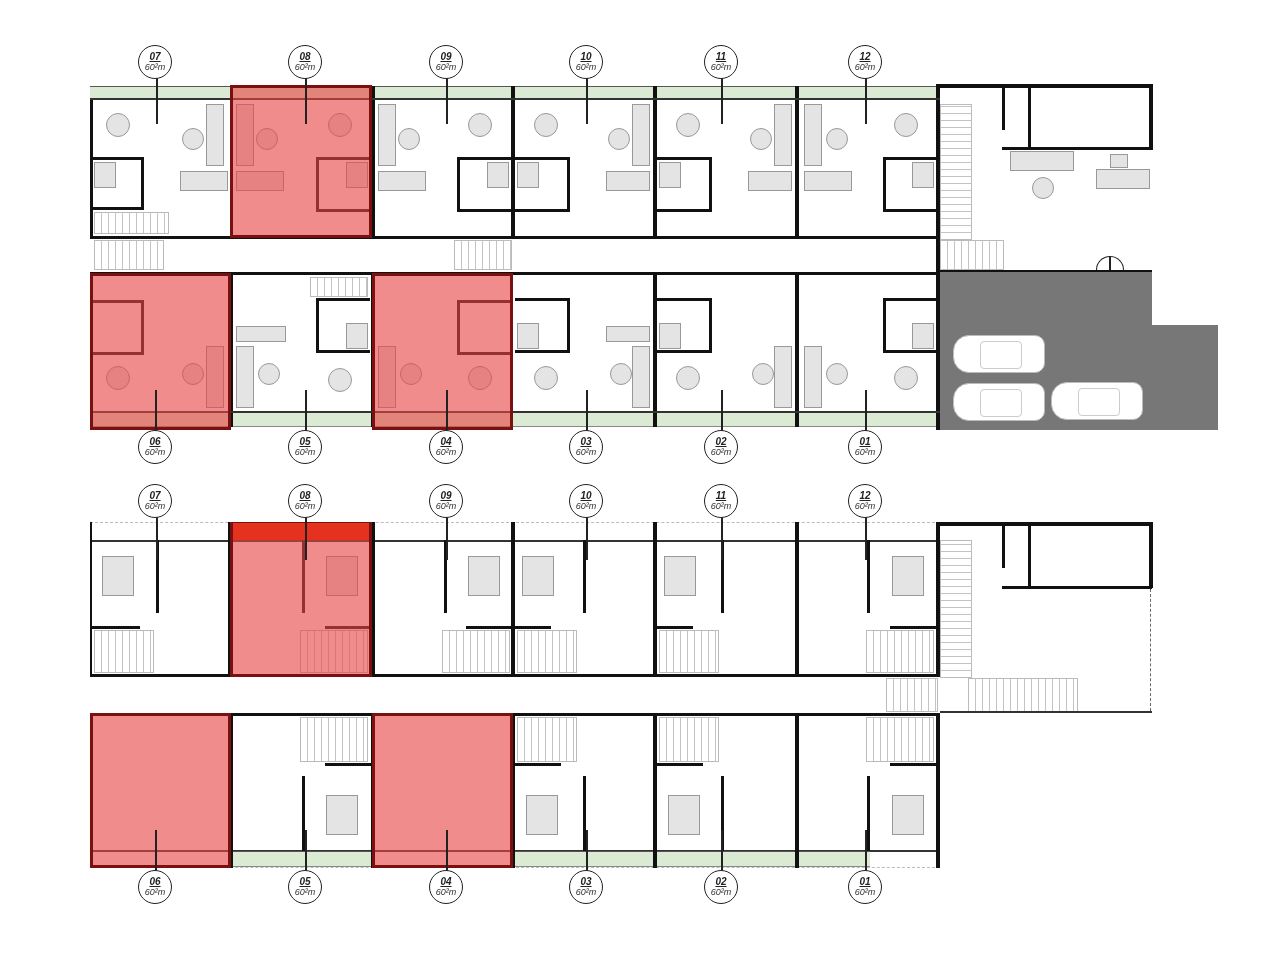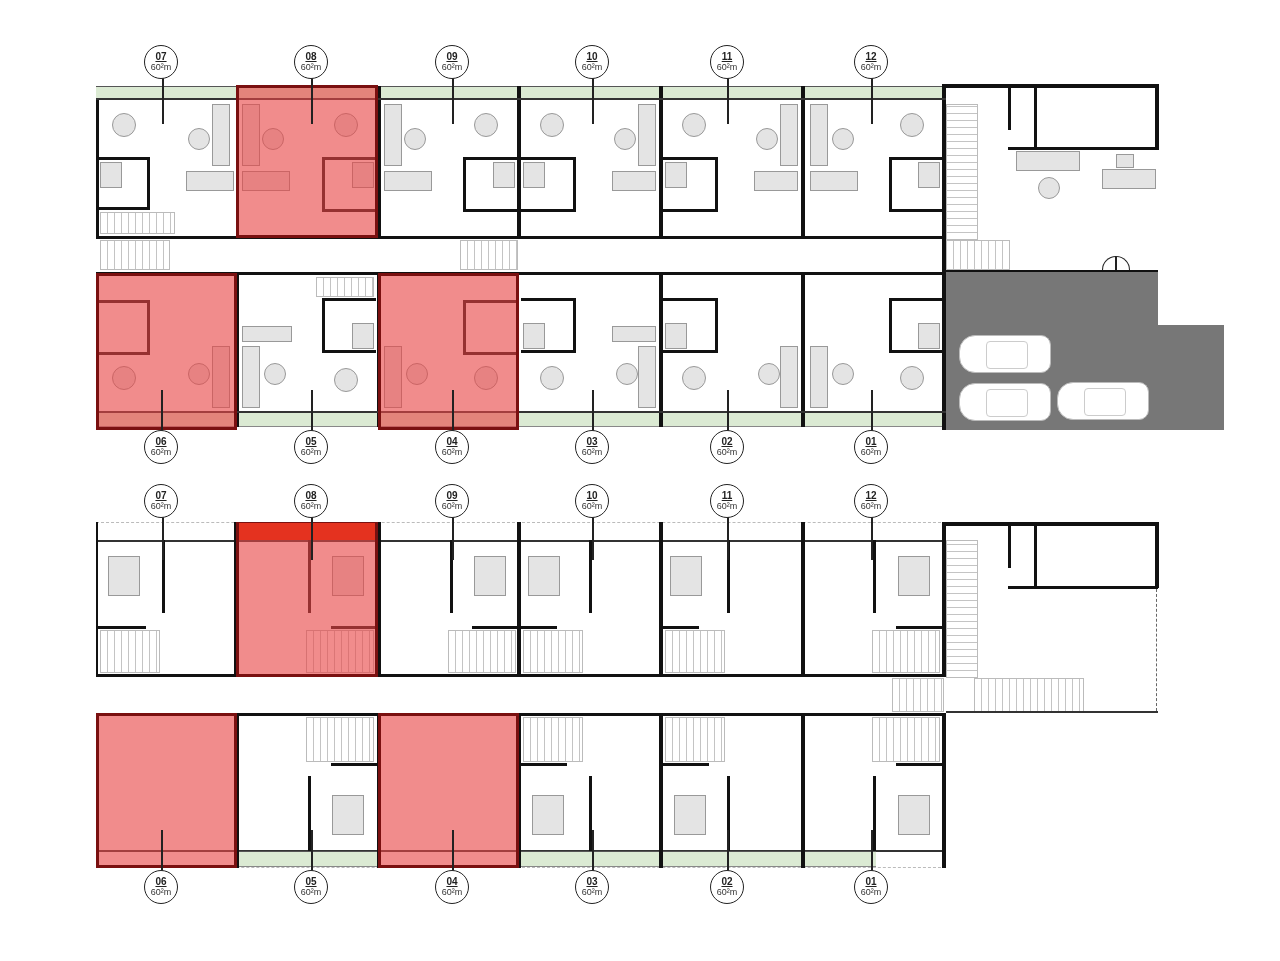--- a/index.html
+++ b/index.html
@@ -1,17 +1,17 @@
 <!DOCTYPE html>
 <html><head>
 <meta charset="utf-8">
 <style>
   html,body{margin:0;padding:0;background:#fff;}
   body{width:1280px;height:961px;position:relative;overflow:hidden;font-family:"Liberation Sans",sans-serif;}
-  .plan{position:absolute;left:16px;width:1068px;}
+  .plan{position:absolute;left:10px;width:1068px;font-style:italic;}
   .abs{position:absolute;box-sizing:border-box;}
   .wall{position:absolute;background:#111;}
   .garden{position:absolute;background:#dbead3;border-top:1px solid #555;border-bottom:1px solid #888;box-sizing:border-box;}
   .sel{position:absolute;background:rgba(232,70,70,0.62);border:3px solid #7a1010;box-sizing:border-box;}
   .sel-top{position:absolute;background:#e4321f;}
   .tag{position:absolute;width:34px;height:34px;border:1.6px solid #222;border-radius:50%;background:#fff;text-align:center;box-sizing:border-box;}
   .tag .num{display:block;font-size:10px;font-weight:bold;text-decoration:underline;line-height:11px;margin-top:5px;color:#222;}
   .tag .area{display:block;font-size:9px;line-height:11px;color:#333;}
   .leader{position:absolute;width:1.5px;background:#222;}
   .furn{position:absolute;background:#e4e4e4;border:1px solid #999;box-sizing:border-box;}

